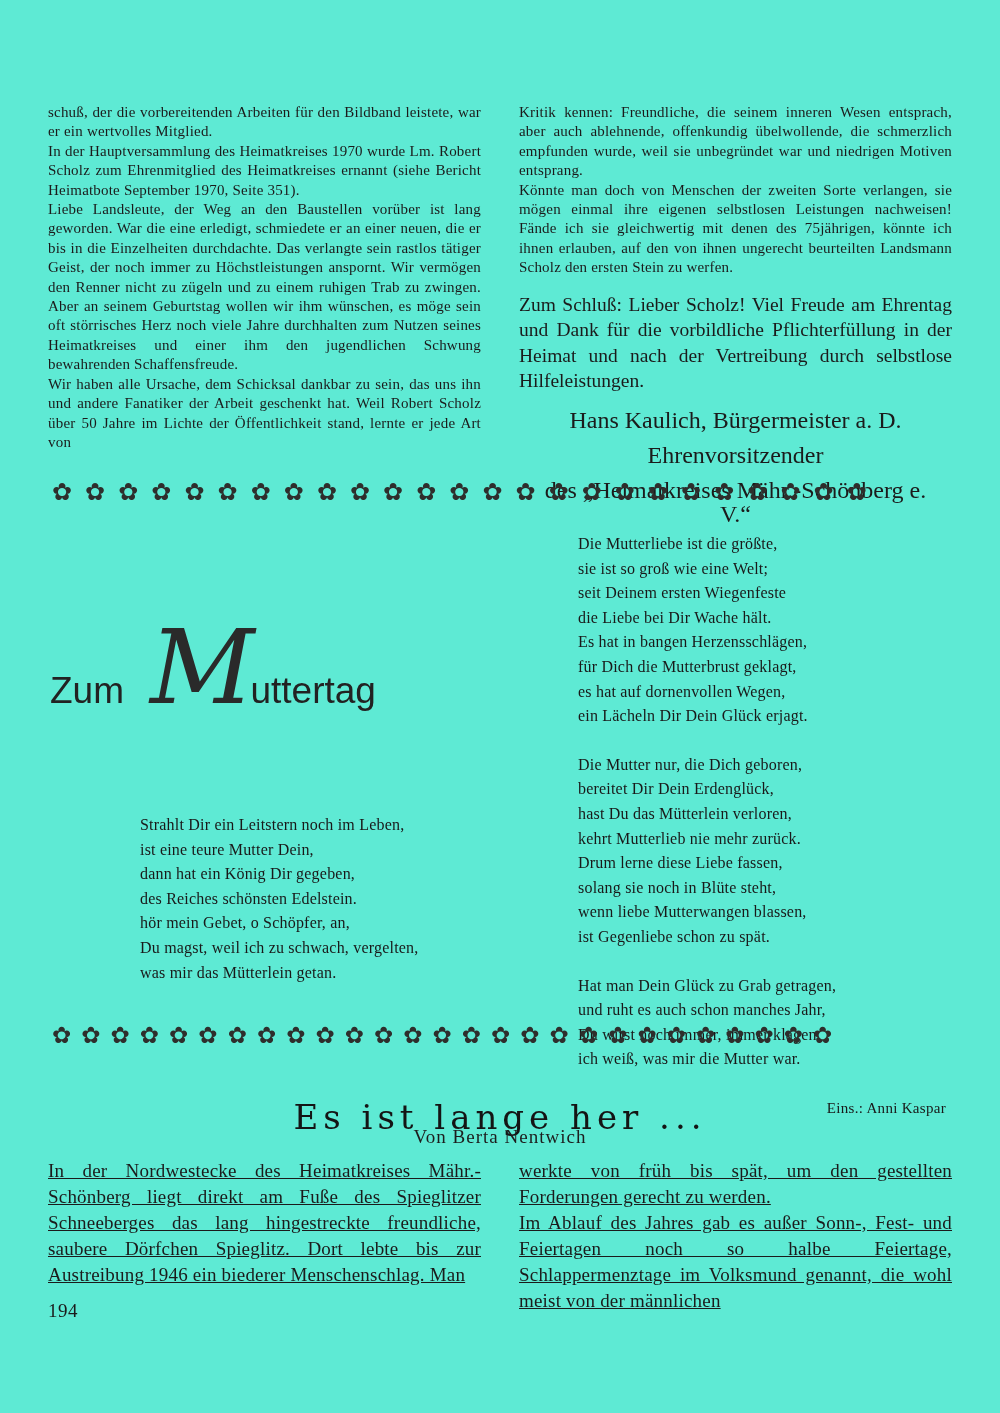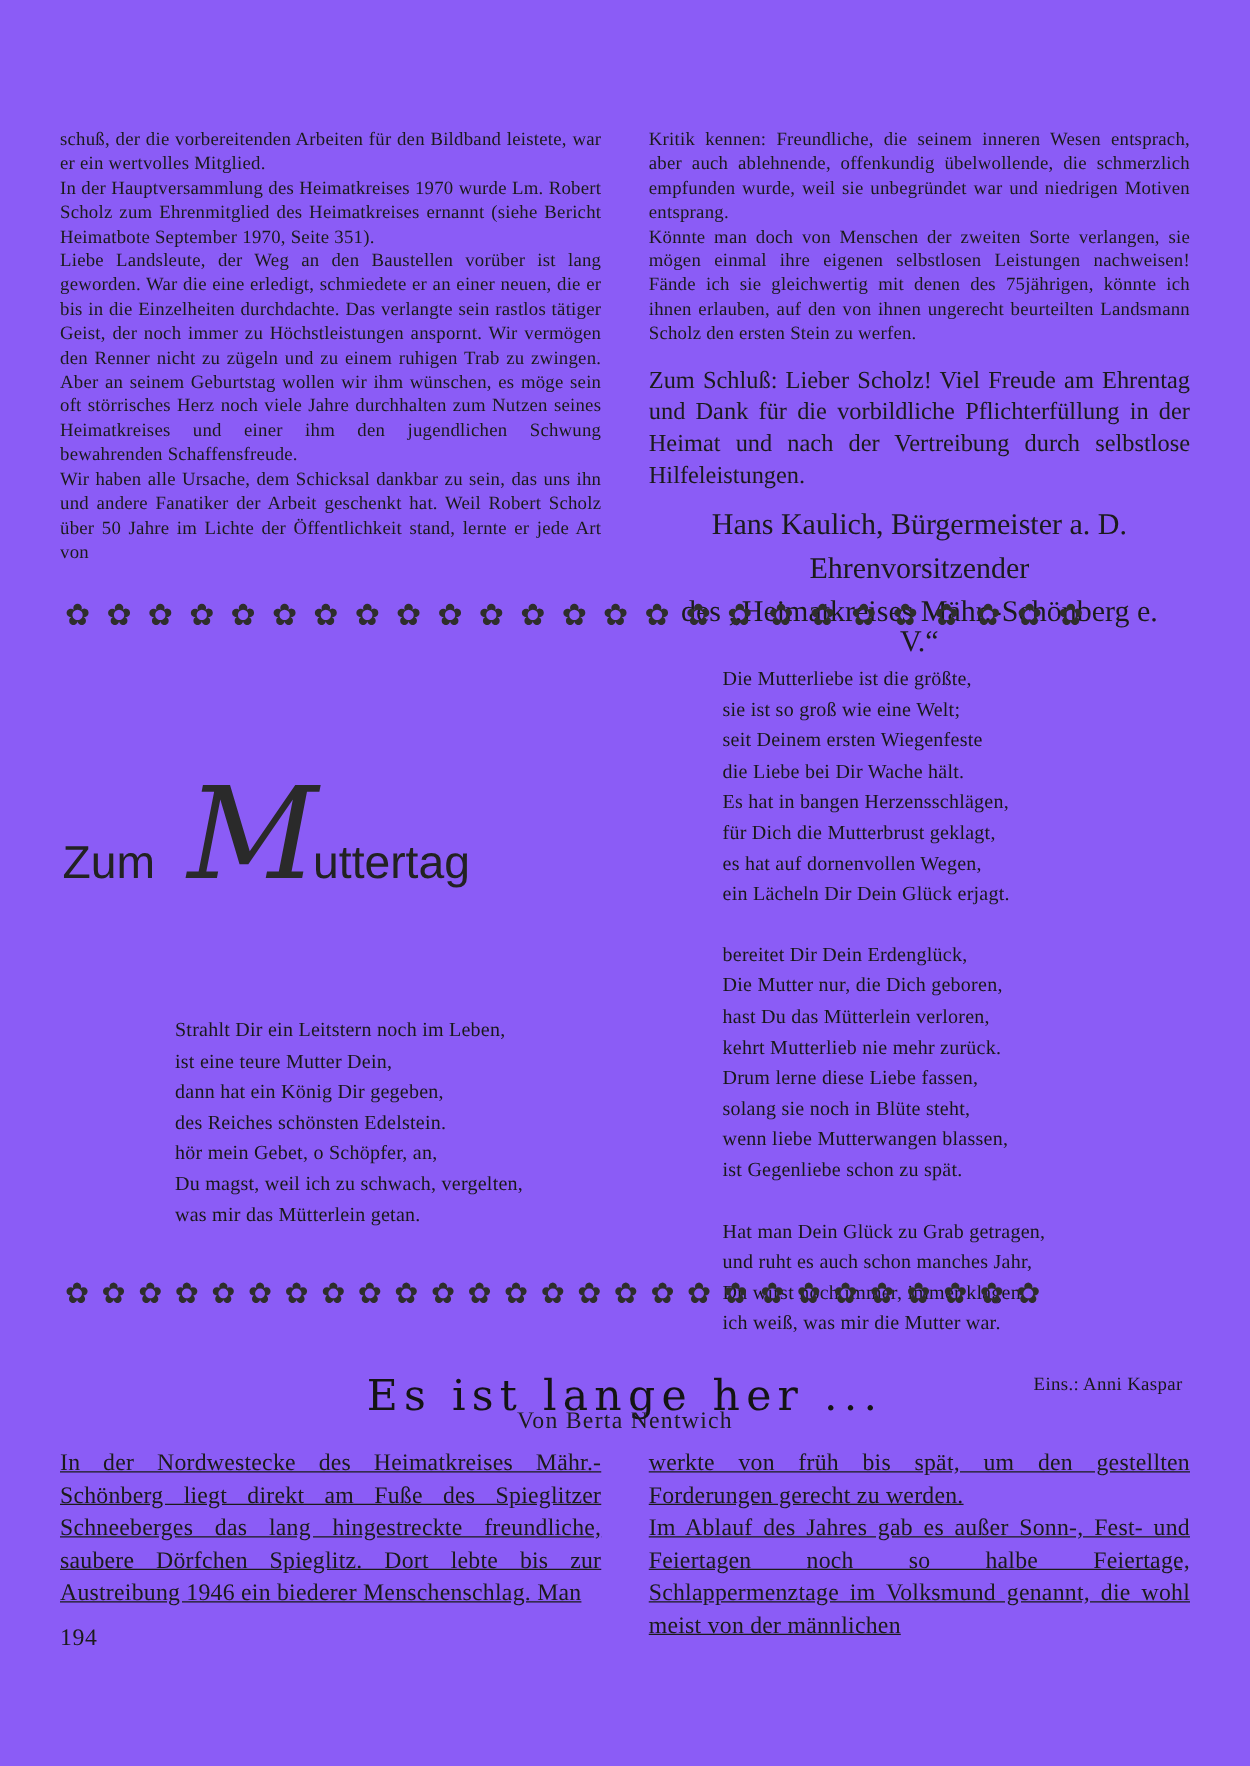--- a/index.html
+++ b/index.html
@@ -1,20 +1,20 @@
 <!DOCTYPE html>
 <html><head>
 <meta charset="utf-8">
 <style>
   html,body{margin:0;padding:0;background:#e8e8e6;}
   .page{
     position:relative;
     width:1000px;height:1413px;
     margin:0 auto;
-    background:#8b5cf6;
+    background:#5eead4;
     color:#1b1b1b;
     font-family:"Liberation Serif", serif;
     overflow:hidden;
   }
   
   .top-article{
     position:absolute;left:48px;top:103px;width:904px;
     display:flex;gap:38px;
   }
   .top-article .col{width:433px;}
@@ -138,22 +138,22 @@
       <div class="line">Die Mutterliebe ist die größte,</div>
       <div class="line">sie ist so groß wie eine Welt;</div>
       <div class="line">seit Deinem ersten Wiegenfeste</div>
       <div class="line">die Liebe bei Dir Wache hält.</div>
       <div class="line">Es hat in bangen Herzensschlägen,</div>
       <div class="line">für Dich die Mutterbrust geklagt,</div>
       <div class="line">es hat auf dornenvollen Wegen,</div>
       <div class="line">ein Lächeln Dir Dein Glück erjagt.</div>
     </div>
     <div class="stanza">
+      <div class="line">Die Mutter nur, die Dich geboren,</div>
       <div class="line">bereitet Dir Dein Erdenglück,</div>
-      <div class="line">Die Mutter nur, die Dich geboren,</div>
       <div class="line">hast Du das Mütterlein verloren,</div>
       <div class="line">kehrt Mutterlieb nie mehr zurück.</div>
       <div class="line">Drum lerne diese Liebe fassen,</div>
       <div class="line">solang sie noch in Blüte steht,</div>
       <div class="line">wenn liebe Mutterwangen blassen,</div>
       <div class="line">ist Gegenliebe schon zu spät.</div>
     </div>
     <div class="stanza">
       <div class="line">Hat man Dein Glück zu Grab getragen,</div>
       <div class="line">und ruht es auch schon manches Jahr,</div>

